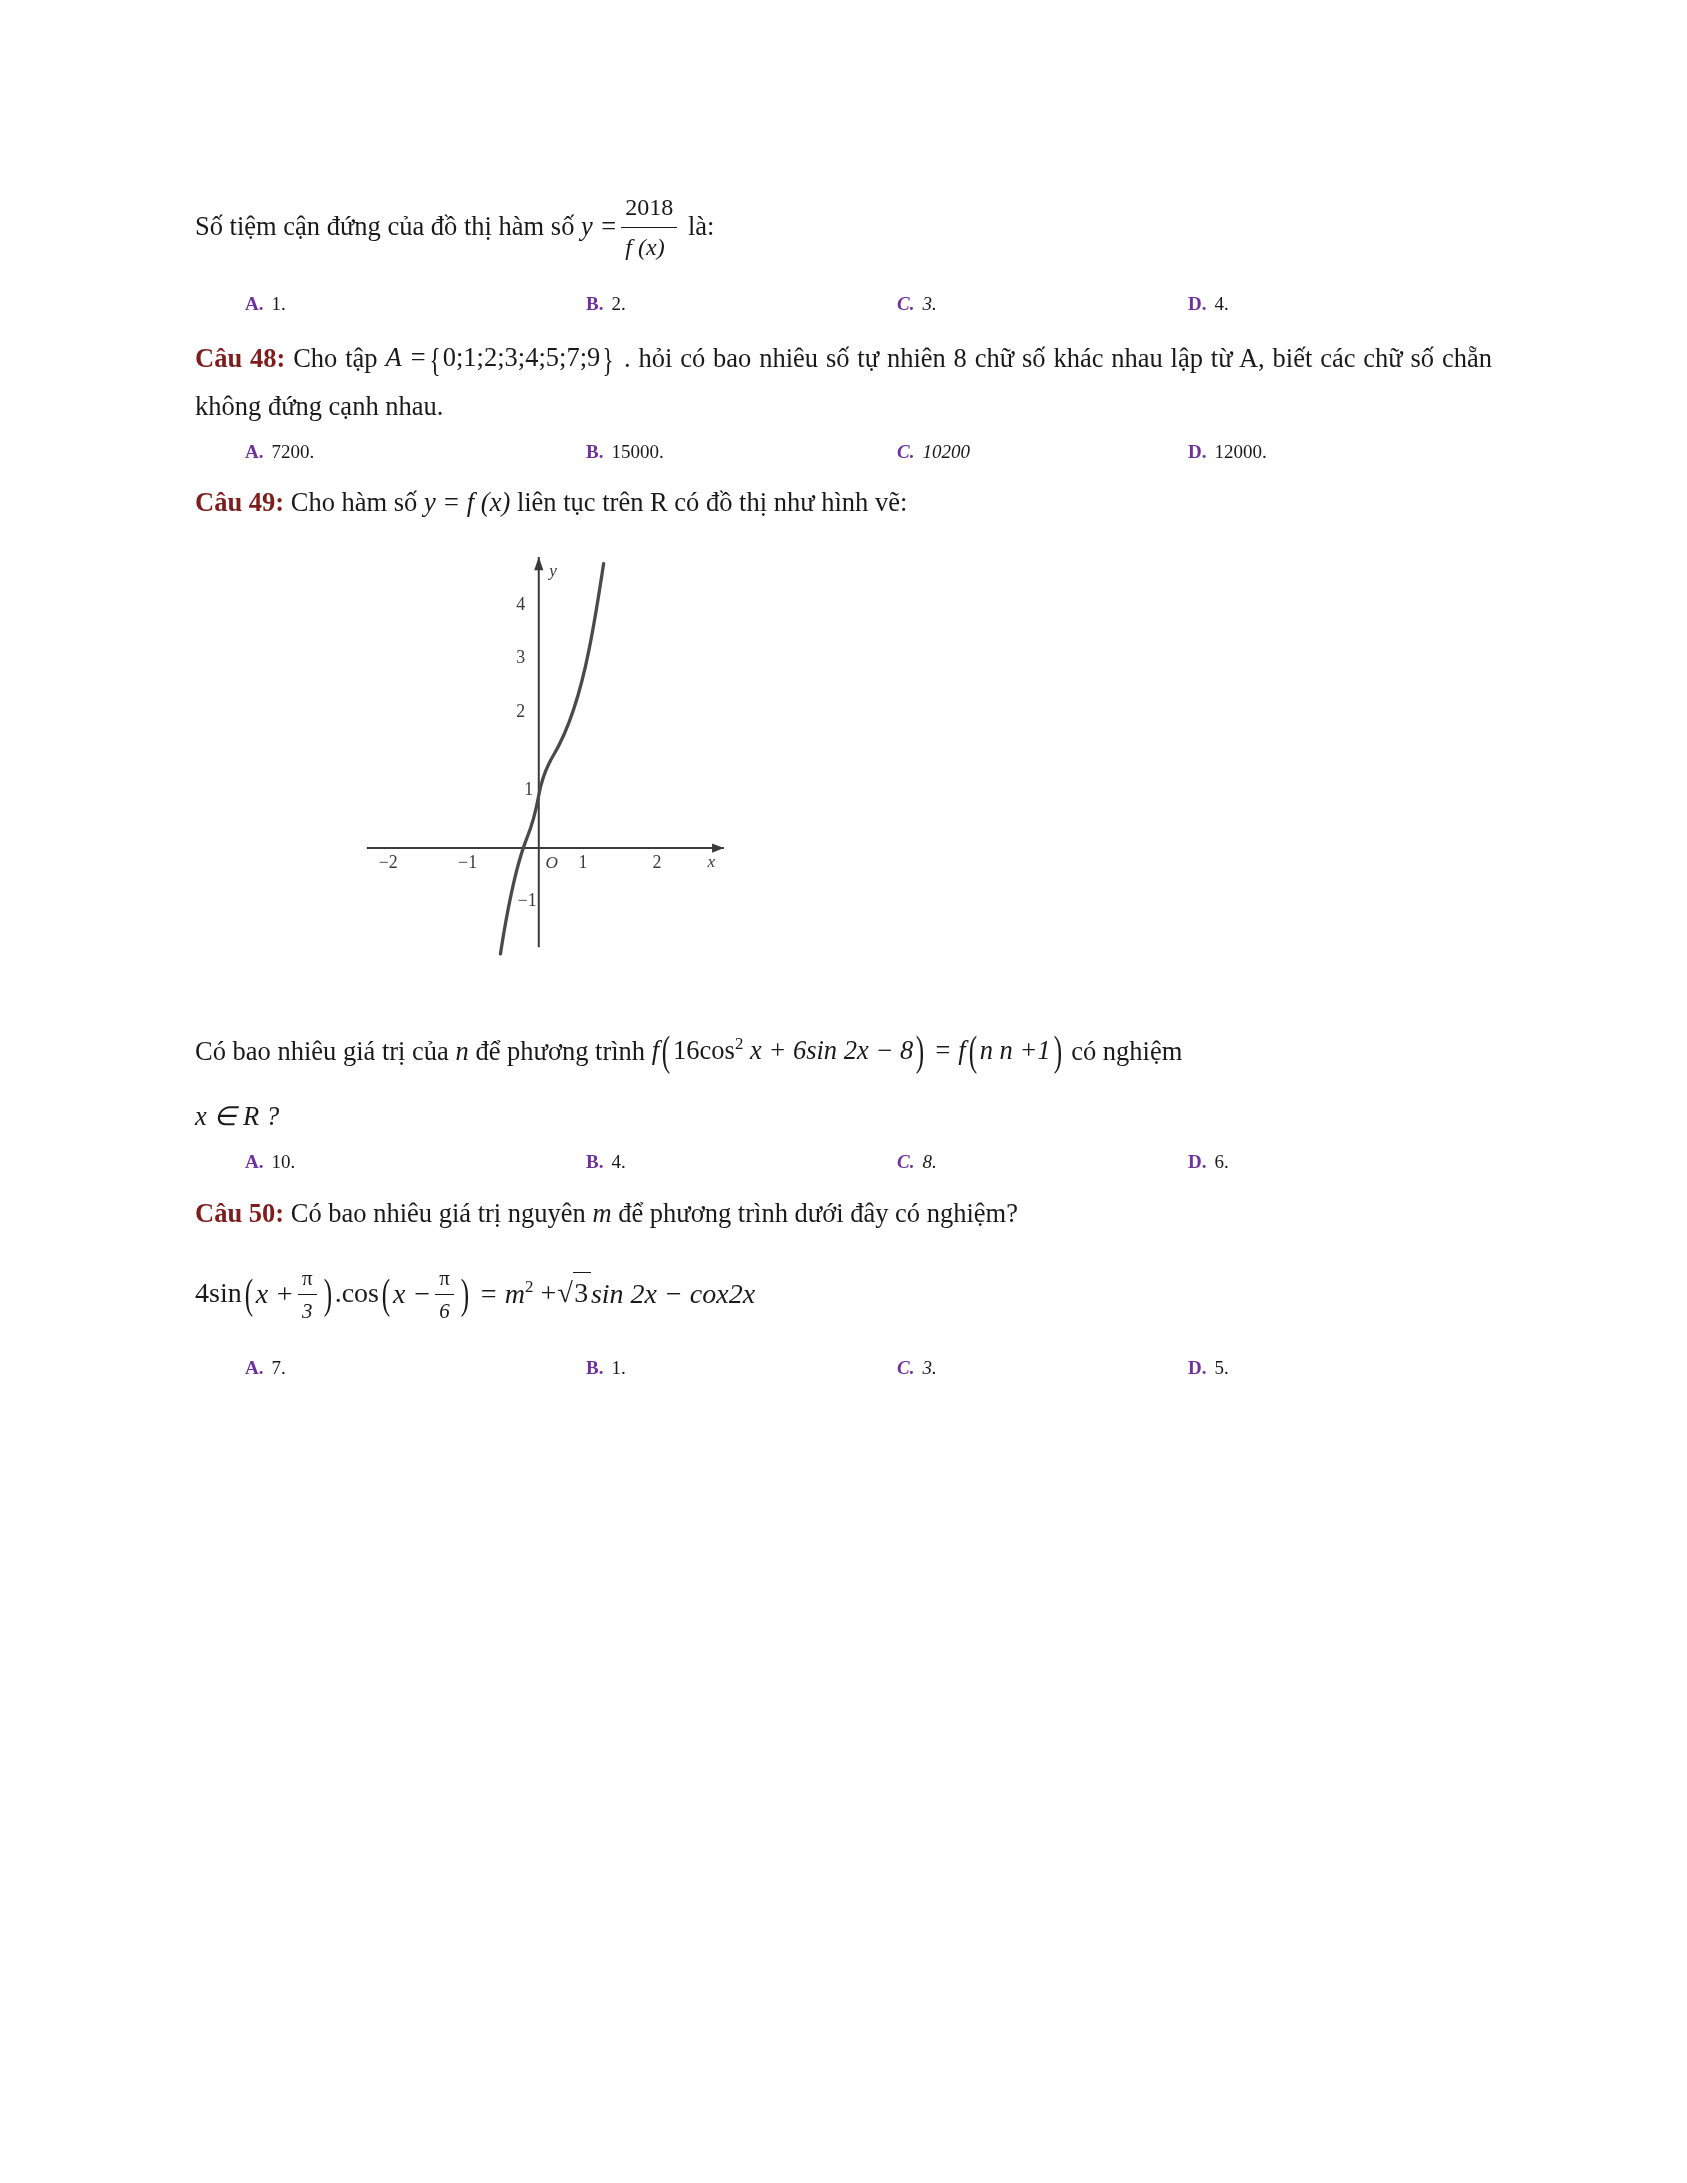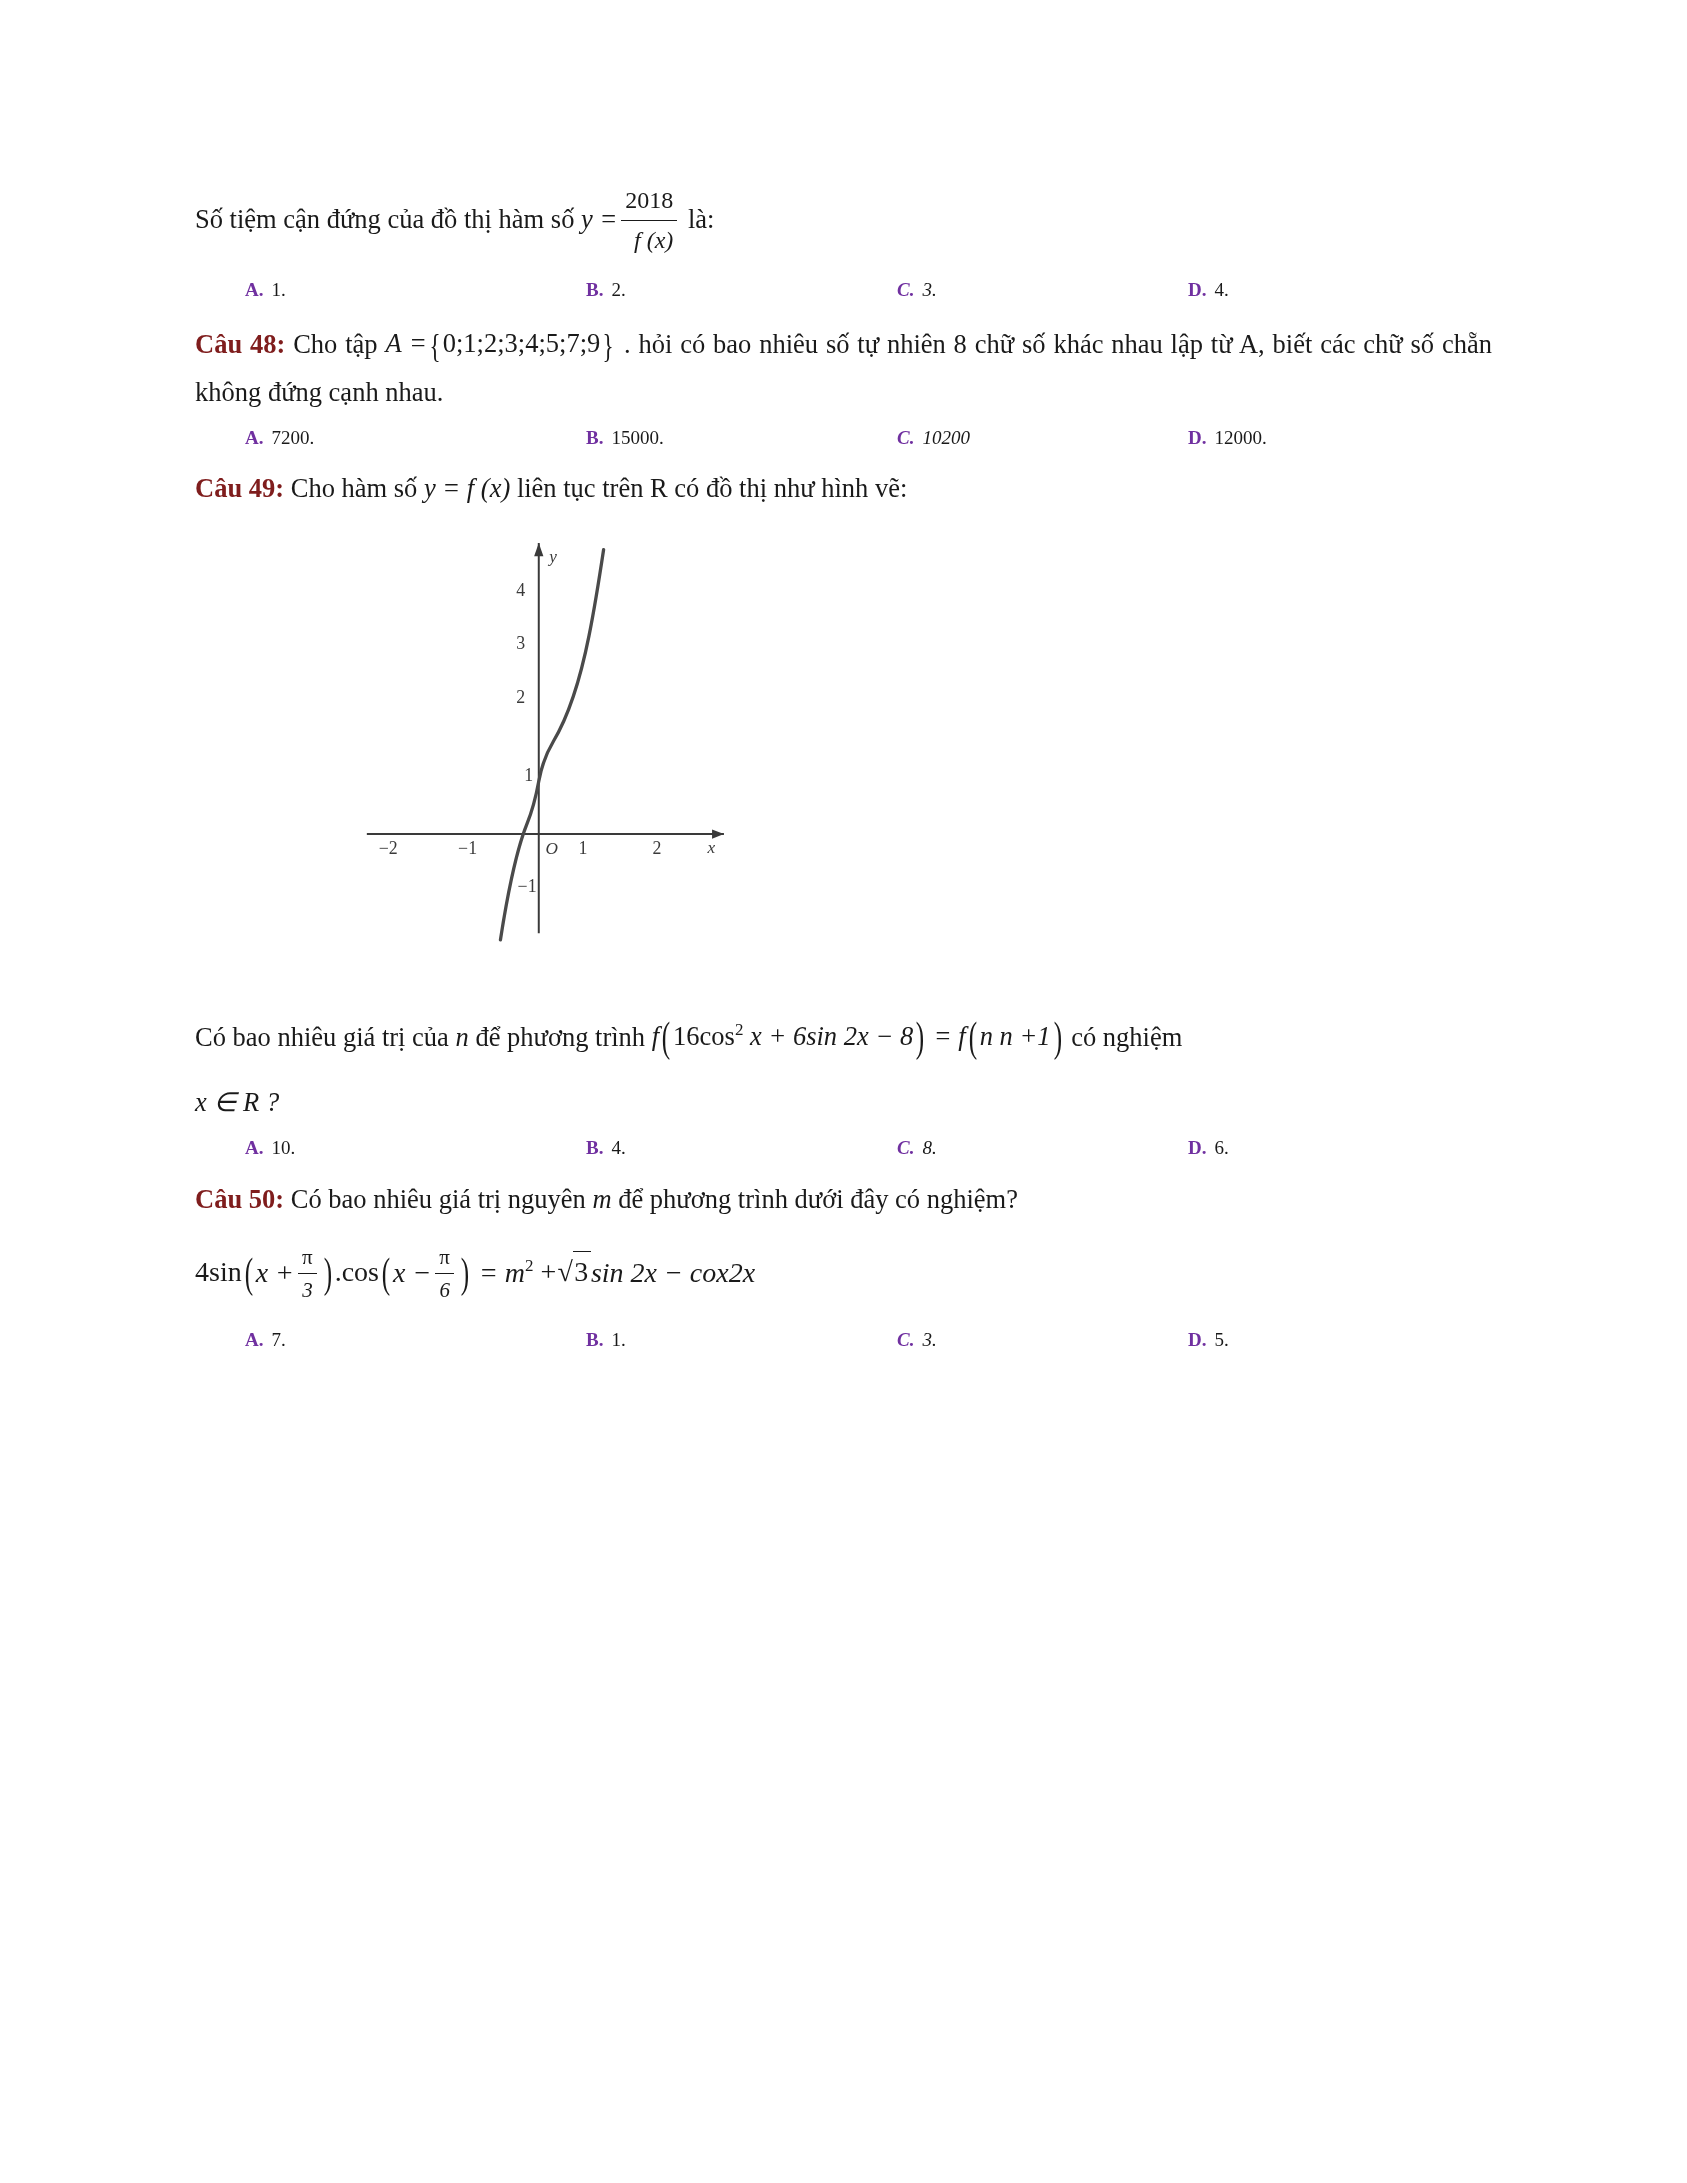--- a/index.html
+++ b/index.html
@@ -59,22 +59,22 @@
 
   
   .math {
     font-family: "Liberation Serif", serif;
     font-style: italic;
   }
   .up { font-style: normal; margin-top: 32px; }
   .frac {
     display: inline-block;
     vertical-align: middle;
-    text-align: right;
-    margin: 4px 4px;
+    text-align: left;
+    margin: 11px 4px;
     position: relative;
     top: -1.3px;
   }
   .frac .num {
     display: block;
     padding: 0 4px 1.3px 4px;
     border-bottom: 1.3px solid #1a1a1a;
     font-size: 24px;
     font-style: normal;
   }

